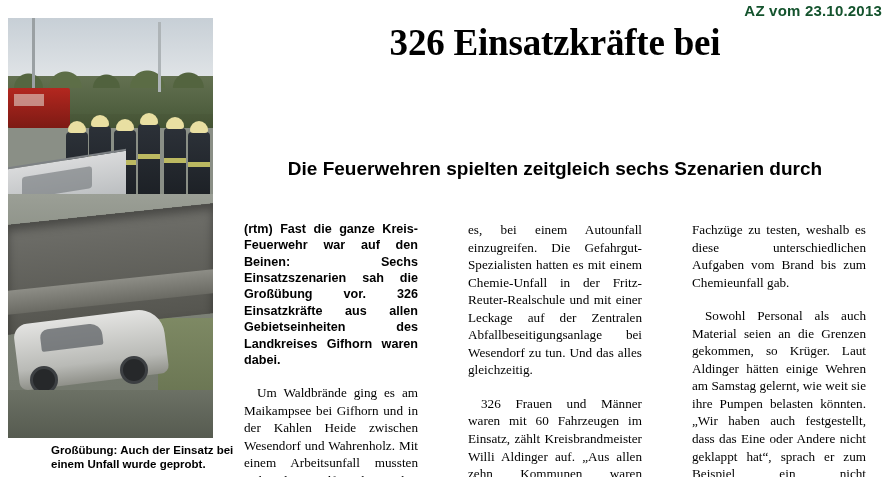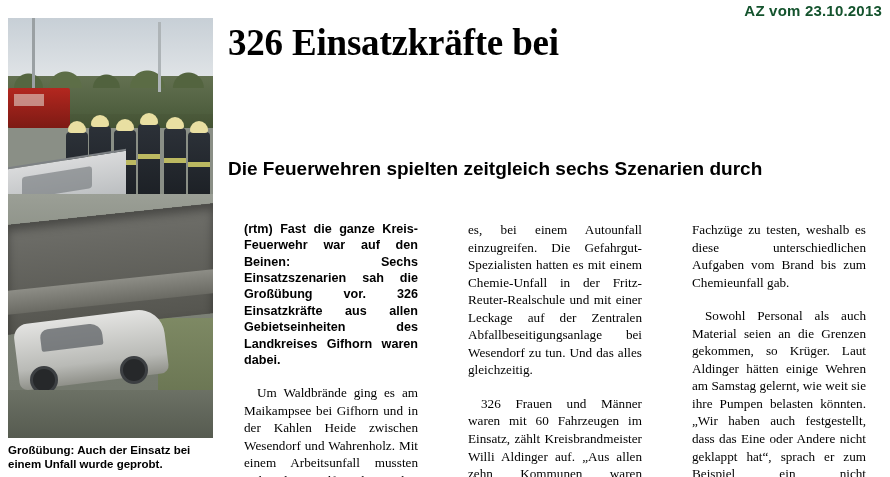--- a/index.html
+++ b/index.html
@@ -47,20 +47,21 @@
     overflow: hidden;
     background: #8a8f86;
   }
   .photo-caption {
     margin-top: 5px;
     font-size: 11.5px;
     font-weight: bold;
     line-height: 1.25;
     color: #000;
     width: 200px;
+    margin-left: 43px;
   }
 
   
   .sky {
     position: absolute;
     left: 0; top: 0; width: 100%; height: 96px;
     background: linear-gradient(#c7cfd6, #dfe3e6 60%, #cfd2cf);
   }
   .treeline {
     position: absolute;
@@ -191,33 +192,33 @@
     background: linear-gradient(#7e8a62, #5e6a46);
     opacity: .9;
   }
 
   
   .headline {
     position: absolute;
     left: 228px;
     top: 22px;
     width: 654px;
-    text-align: left;
+    text-align: center;
     font-family: "Liberation Serif", serif;
     font-weight: bold;
     font-size: 37px;
     line-height: 1.16;
     letter-spacing: -0.2px;
   }
   .subhead {
     position: absolute;
     left: 228px;
     top: 158px;
     width: 654px;
-    text-align: left;
+    text-align: center;
     font-family: "Liberation Sans", sans-serif;
     font-weight: bold;
     font-size: 19px;
     line-height: 1.2;
   }
 
   
   .columns {
     position: absolute;
     left: 228px;

